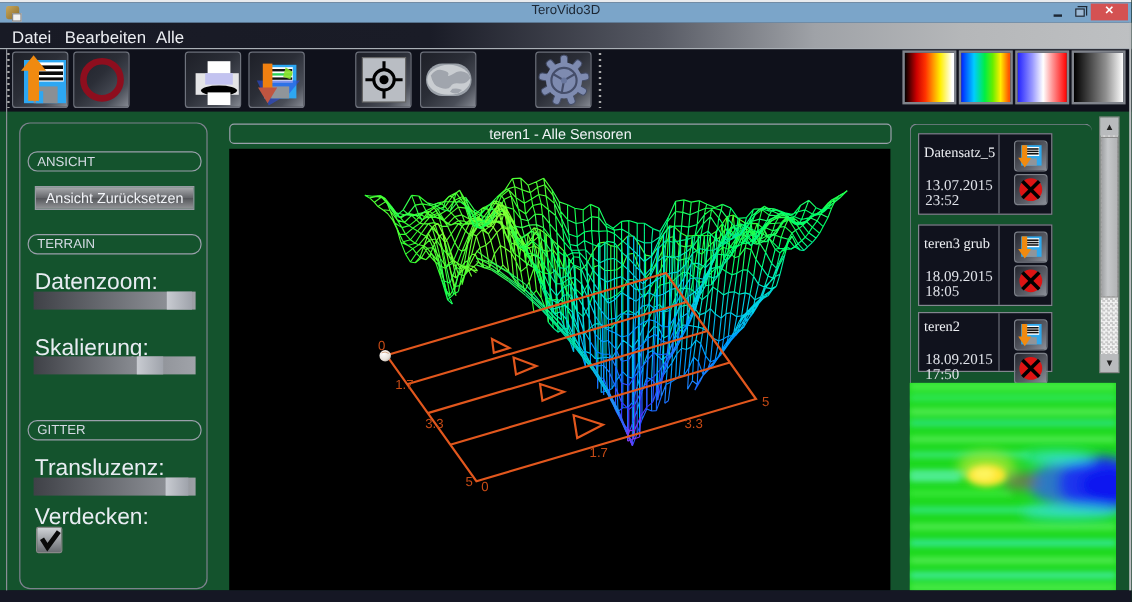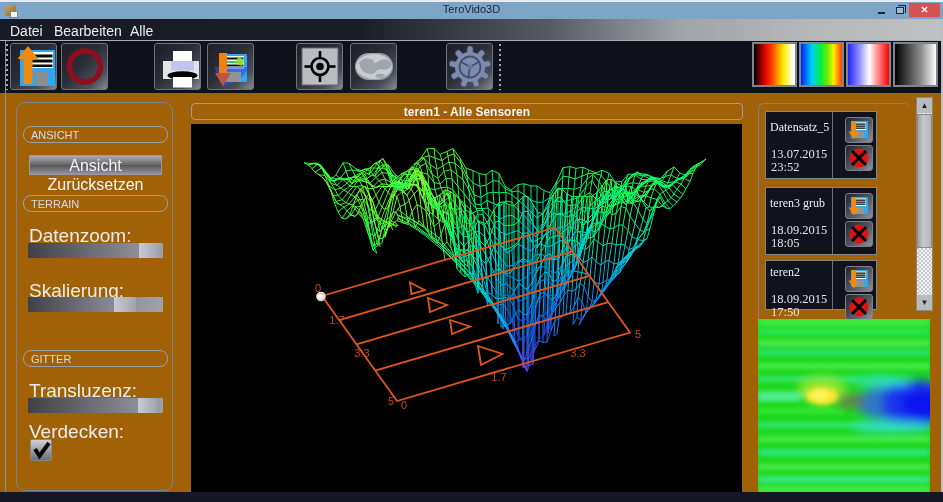--- a/index.html
+++ b/index.html
@@ -12,30 +12,30 @@
 #maxb{left:896px;top:7px;width:8px;height:7px;border:1.5px solid #1c2734;background:#9db9d4}
 #maxb:before{content:"";position:absolute;left:1px;top:-3px;width:7px;height:7px;border:1.5px solid #1c2734;border-left:none;border-bottom:none}
 #closeb{left:909px;top:3px;width:31px;height:14px;background:#d45252;color:#fff;text-align:center;font-size:9.5px;font-weight:bold;line-height:13.5px}
 #menubar{left:0;top:19px;width:943px;height:21px;background:linear-gradient(to right,#181a25 0%,#1a1c27 38%,#565963 58%,#9fa2a7 72%,#b5b7b9 85%,#bec0c2 100%);color:#eceef2;font-size:14px}
 .mitem{position:absolute;top:4px}
 #toolbar{left:0;top:40px;width:943px;height:53px;background:#0f111b;border-top:1px solid #aab0b6}
 .tbtn{position:absolute;top:2px;width:47px;height:47px;border:1px solid #6f737d;border-radius:3px;background:linear-gradient(135deg,#1e2028 0%,#2b2e37 45%,#4a4e58 78%,#868a93 100%)}
 .tbtn svg{position:absolute;left:0;top:0}
 .handle{position:absolute;top:3px;width:2px;height:46px;background-image:repeating-linear-gradient(#aaa 0 2px,transparent 2px 5px)}
 .swatch{position:absolute;top:1px;width:45px;height:45px;border:2px solid #80848c}
-#content{left:0;top:93px;width:943px;height:399px;background:#a16207}
+#content{left:0;top:93px;width:943px;height:399px;background:#14532d}
 #lpanel{left:16px;top:9px;width:157px;height:389px;border:1px solid #7d828e;border-radius:9px}
 .pill{position:absolute;left:6px;width:145px;height:17px;border:1px solid #9aa0ab;border-radius:8px;color:#d5dbe4;font-size:11px;line-height:16px;padding-left:7px}
 .lab{position:absolute;left:12px;color:#e8ecf2;font-size:19px}
 .slider{position:absolute;left:11px;width:135px;height:15px;background:linear-gradient(to right,#3f4147,#9da0a6)}
 .shandle{position:absolute;top:0;height:15px;background:linear-gradient(to right,#c9ccd2,#9fa3ab)}
-#resetbtn{position:absolute;left:12px;top:52px;width:133px;height:20px;background:linear-gradient(#a9abae,#66686c 48%,#55575b 52%,#939598);border:1px solid #979ba3;color:#f2f4f8;font-size:16px;text-align:center;line-height:19px}
+#resetbtn{position:absolute;left:12px;top:52px;width:133px;height:20px;background:linear-gradient(#a9abae,#66686c 48%,#55575b 52%,#939598);border:1px solid #979ba3;color:#f2f4f8;font-size:12px;text-align:center;line-height:19px}
 #checkbox{position:absolute;left:13px;top:336px;width:22px;height:22px;background:linear-gradient(#cfd2d6,#6a6d72);border:1px solid #888;border-radius:2px}
 #canvas{left:191px;top:124px;width:551px;height:368px;background:#000}
-#ctitle{left:191px;top:103px;width:552px;height:17px;border:1px solid #9aa0ab;border-radius:4px;text-align:center;color:#f0f2f6;font-size:12px;font-weight:bold;line-height:16px}
+#ctitle{left:191px;top:103px;width:552px;height:17px;border:1px solid #9aa0ab;border-radius:4px;text-align:center;color:#f0f2f6;font-size:12px;font-weight:normal;line-height:16px}
 #rpanel{left:758px;top:103px;width:152px;height:389px;border:1px solid #7d828e;border-radius:6px;border-bottom:none;border-right:none}
 .card{position:absolute;left:6px;width:112px;border:1px solid #82868f;background:#10121d}
 .cname{position:absolute;left:4px;font-family:"Liberation Serif",serif;font-size:12px;color:#eef0f4;white-space:nowrap}
 .cdate{position:absolute;left:5px;font-family:"Liberation Serif",serif;font-size:12.5px;color:#dfe2e8;line-height:13px}
 .cbtn{position:absolute;left:79px;width:28px;height:26px;border:1px solid #7c8089;border-radius:3px;background:linear-gradient(135deg,#23252e,#5a5d66 60%,#8c9099 100%)}
 .csep{position:absolute;left:66px;top:0;bottom:0;width:1px;background:#6a6e78}
 #heat{left:758px;top:319px;width:172px;height:173px}
 #sbar{left:916px;top:97px;width:17px;height:214px;background:repeating-conic-gradient(#c8c8c8 0% 25%,#f2f2f2 0% 50%) 0 0/4px 4px;border:1px solid #888}
 .sbtn{position:absolute;left:0;width:15px;height:15px;background:#b9bbbd;color:#222;font-size:8px;text-align:center;line-height:15px}
 #sthumb{position:absolute;left:0;top:16px;width:15px;height:134px;background:linear-gradient(to right,#9fa1a3,#c6c8ca 40%,#b2b4b6);border:1px solid #8a8a8a}

